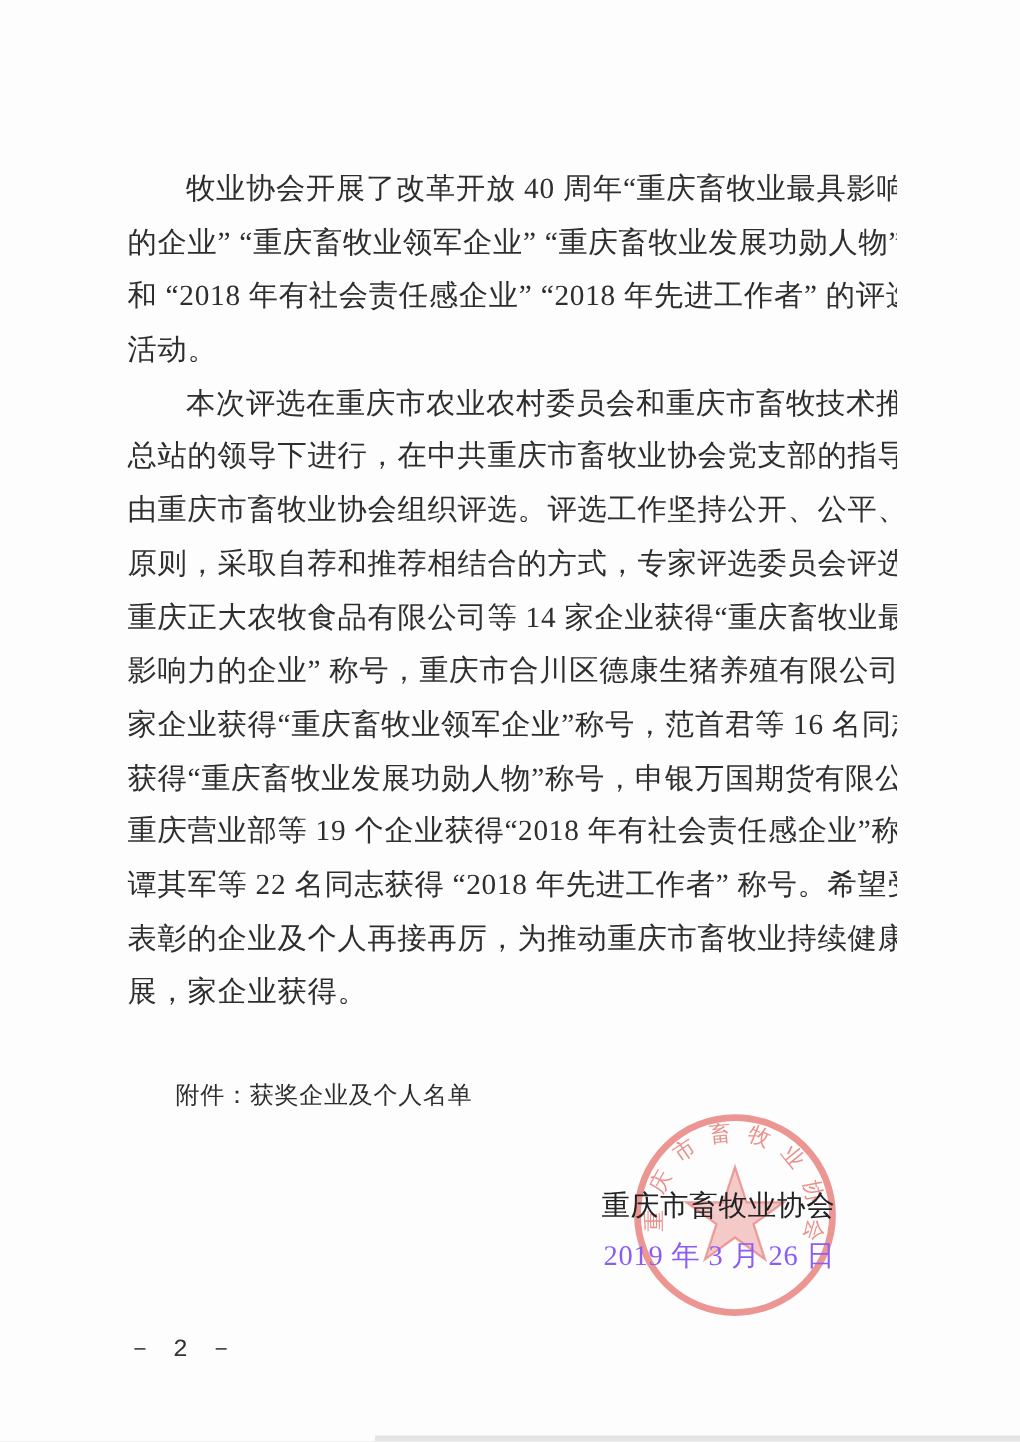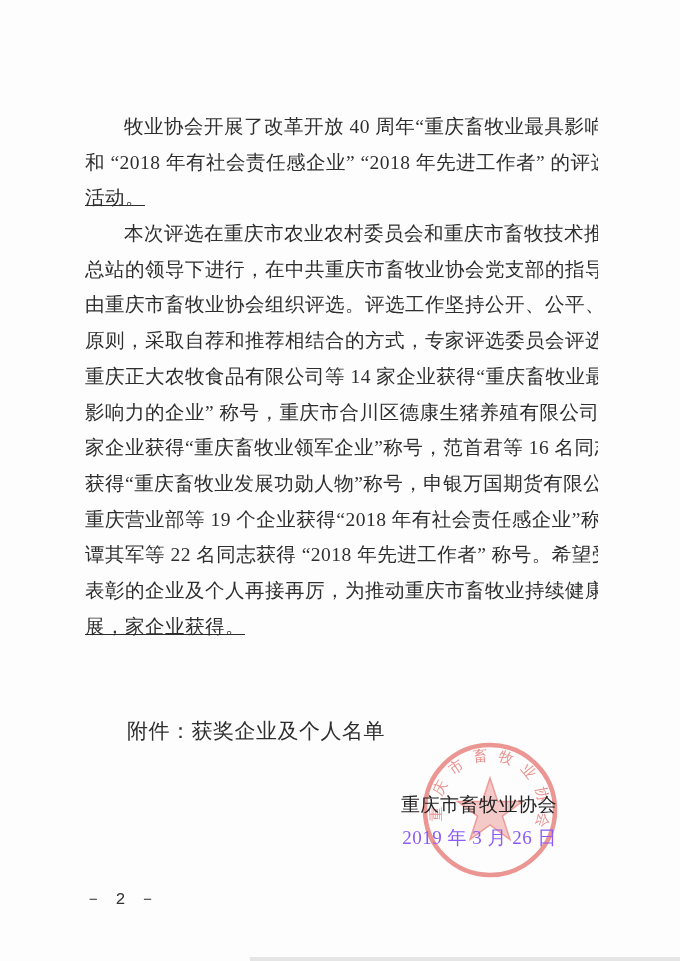--- a/index.html
+++ b/index.html
@@ -39,30 +39,29 @@
     letter-spacing: 0.5px;
     white-space: nowrap;
     text-align: justify;
     text-align-last: justify;
     overflow: hidden;
   }
   .line.indent { text-indent: 2em; }
   .line.para-end {
     text-align: center;
     text-align-last: left;
-    text-decoration: underline;
   }
   .attachment {
     position: absolute;
     left: 85px;
     top: 713px;
     width: 513px;
     height: 36px;
     line-height: 36px;
-    font-size: 21px;
+    font-size: 16px;
     text-indent: 2em;
     letter-spacing: 0.5px;
   }
   .sign-block {
     position: absolute;
     right: 123px;
     top: 789px;
     text-align: right;
     z-index: 2;
   }
@@ -99,20 +98,21 @@
     color: #333;
   }
 </style>
 </head>
 <body>
 
 <div class="page">
 
   <div class="body-text">
     <div class="line indent">牧业协会开展了改革开放 40 周年“重庆畜牧业最具影响力</div>
+    <div class="line">的企业” “重庆畜牧业领军企业” “重庆畜牧业发展功勋人物”</div>
     <div class="line">和 “2018 年有社会责任感企业” “2018 年先进工作者” 的评选</div>
     <div class="line para-end">活动。</div>
     <div class="line indent">本次评选在重庆市农业农村委员会和重庆市畜牧技术推广</div>
     <div class="line">总站的领导下进行，在中共重庆市畜牧业协会党支部的指导下，</div>
     <div class="line">由重庆市畜牧业协会组织评选。评选工作坚持公开、公平、公正</div>
     <div class="line">原则，采取自荐和推荐相结合的方式，专家评选委员会评选，</div>
     <div class="line">重庆正大农牧食品有限公司等 14 家企业获得“重庆畜牧业最具</div>
     <div class="line">影响力的企业” 称号，重庆市合川区德康生猪养殖有限公司等 7</div>
     <div class="line">家企业获得“重庆畜牧业领军企业”称号，范首君等 16 名同志</div>
     <div class="line">获得“重庆畜牧业发展功勋人物”称号，申银万国期货有限公司</div>

